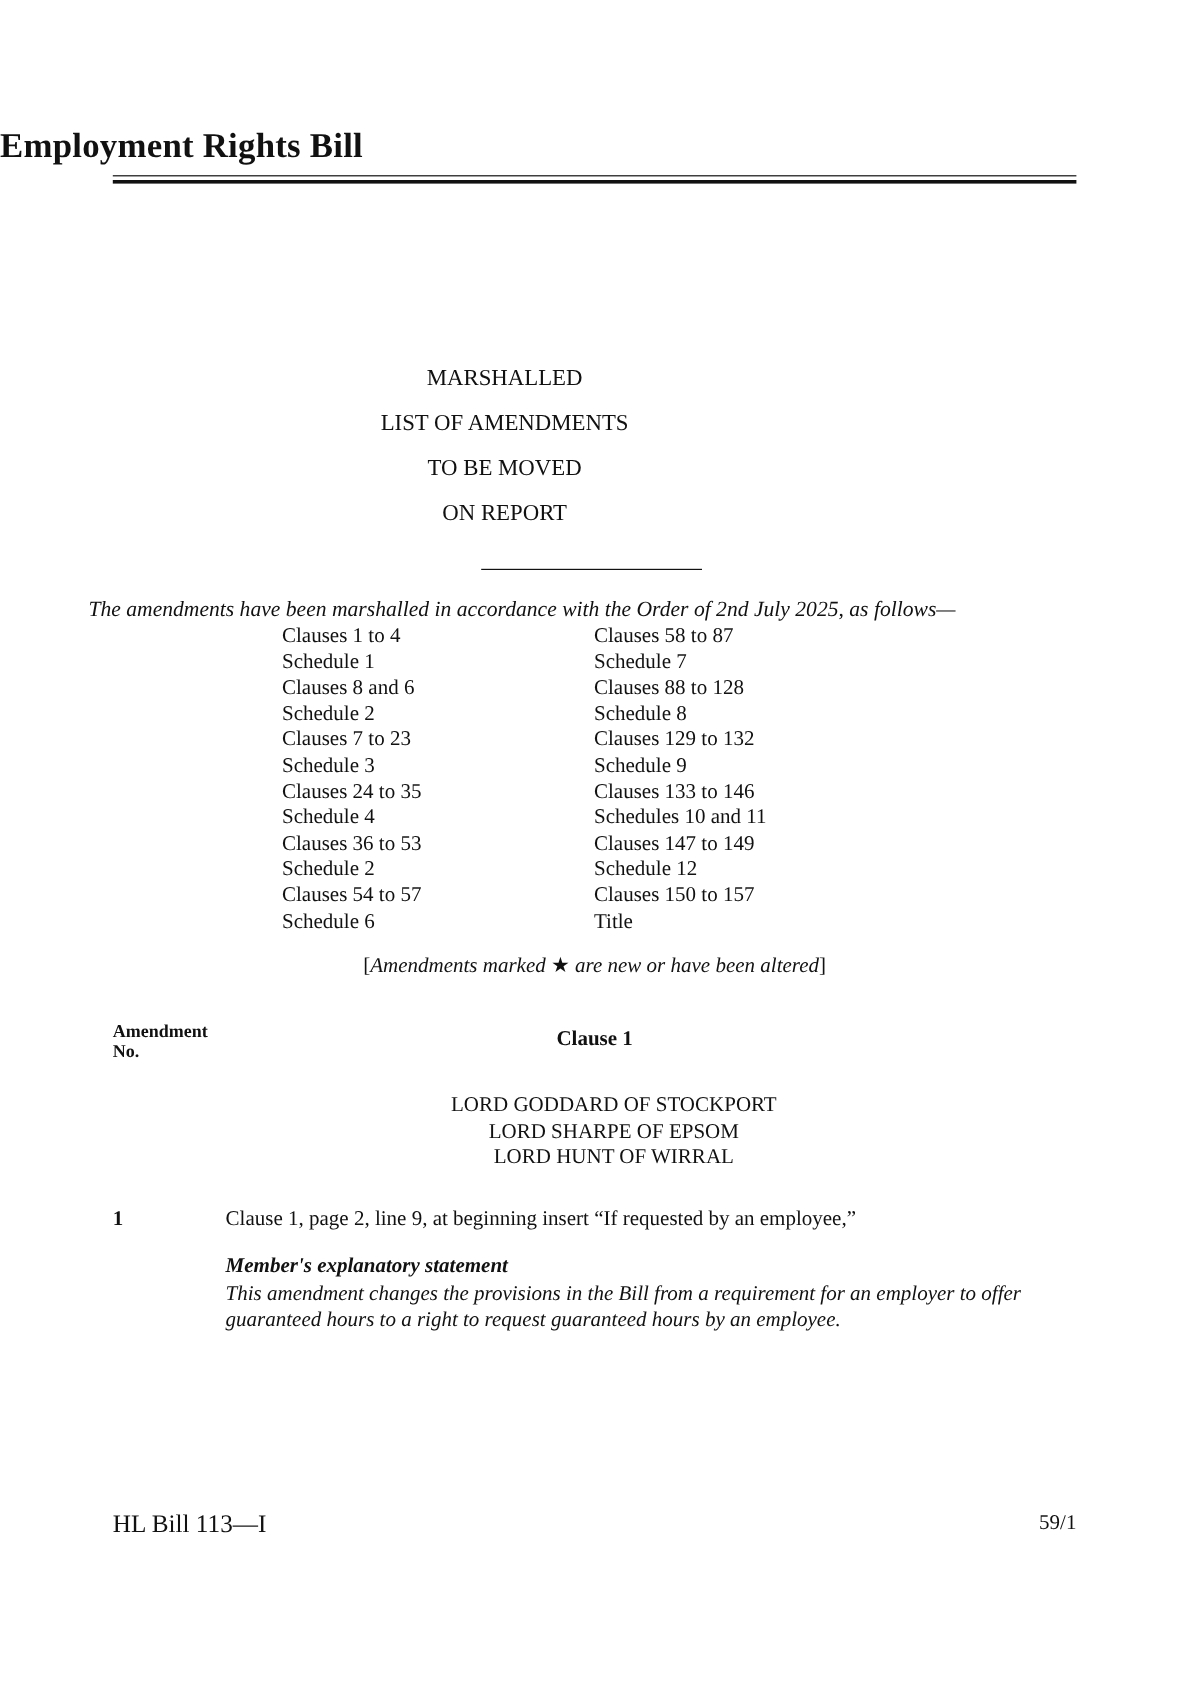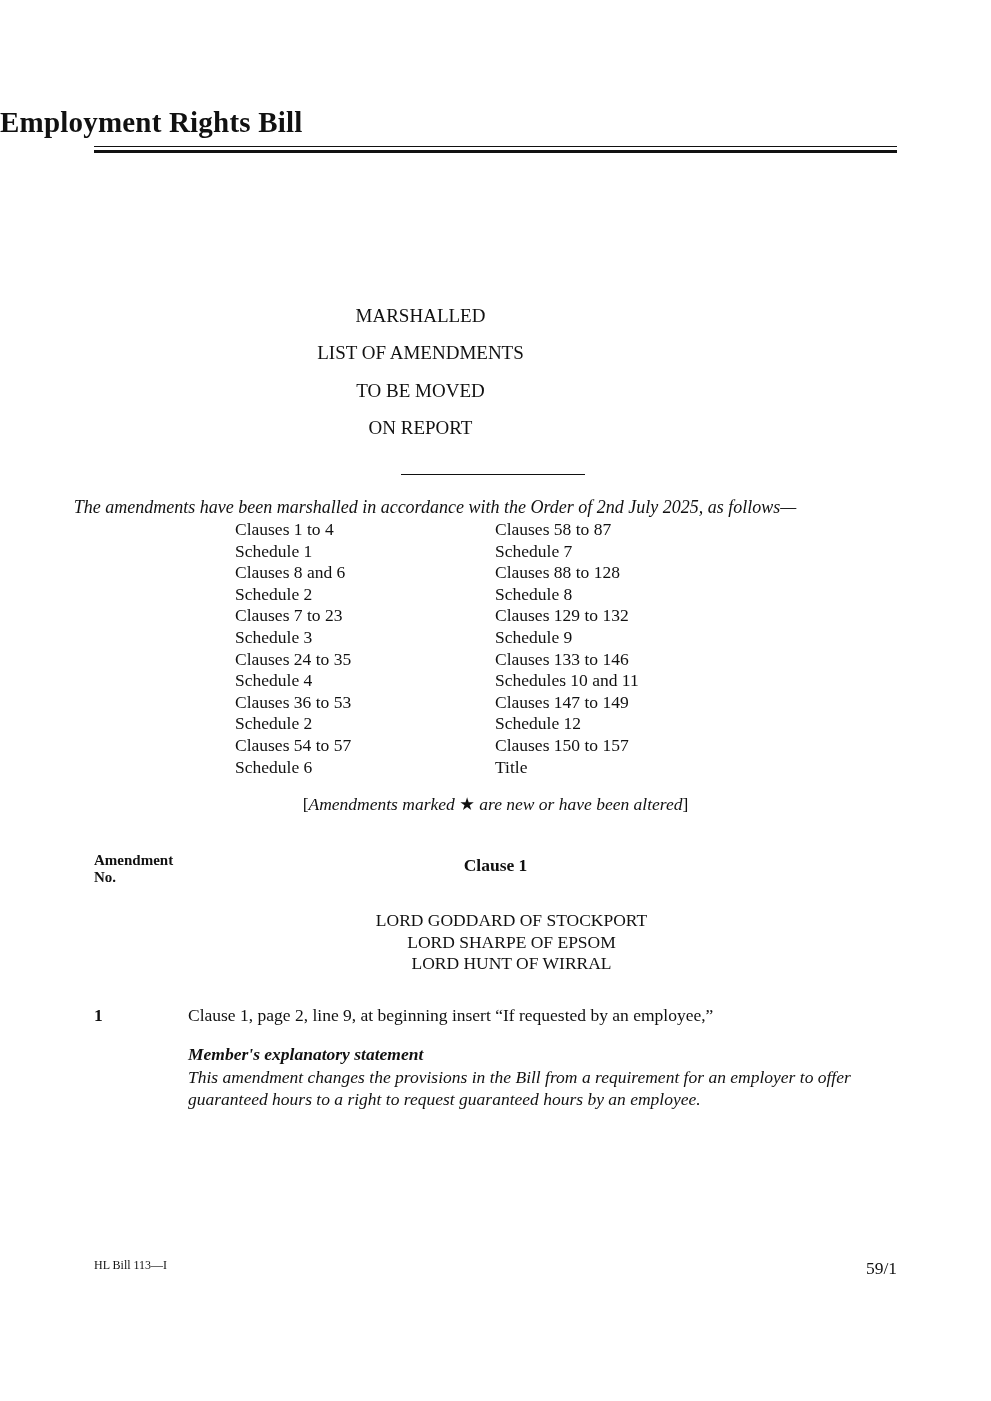--- a/index.html
+++ b/index.html
@@ -36,21 +36,21 @@
     .clause-heading {
       left: 0; width: 991px; top: 855px; text-align: center; font-size: 17.5px; font-weight: bold;
     }
     .sponsors {
       left: 16px; width: 991px; top: 910px; text-align: center; font-size: 17.5px; line-height: 21.6px;
     }
     .amend-number { left: 94px; top: 1005px; font-size: 17.5px; font-weight: bold; }
     .amend-text { left: 188px; top: 1005px; font-size: 17.5px; }
     .explan-heading { left: 188px; top: 1044px; font-size: 17.5px; font-weight: bold; font-style: italic; }
     .explan-body { left: 188px; top: 1066px; width: 710px; font-size: 17.5px; font-style: italic; line-height: 22px; }
-    .footer-left { left: 94px; top: 1258px; font-size: 12px; }
+    .footer-left { left: 94px; top: 1258px; font-size: 21px; }
     .footer-right { right: 94px; top: 1258px; font-size: 17.5px; }
   </style>
 </head>
 <body>
 
 <div class="abs title">Employment Rights Bill</div>
 <div class="abs rule-thin"></div>
 <div class="abs rule-thick"></div>
 
 <div class="abs heading-line" style="top:305px">MARSHALLED</div>

